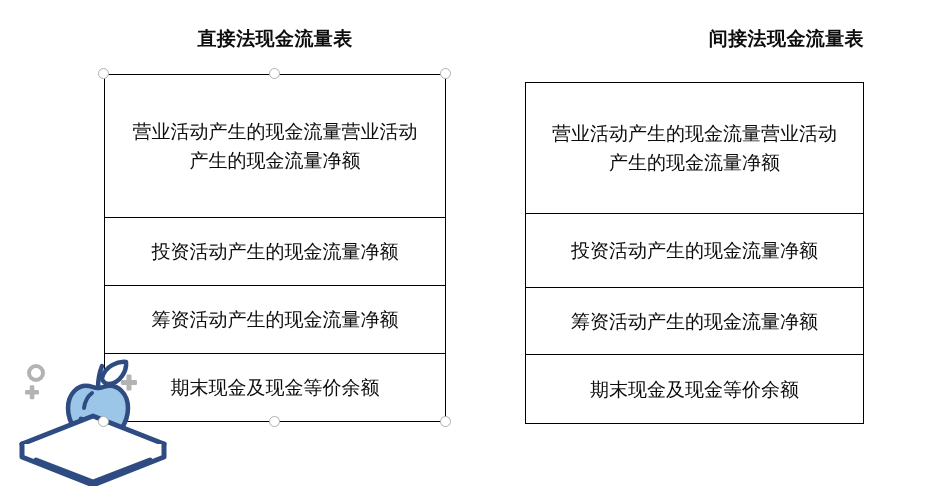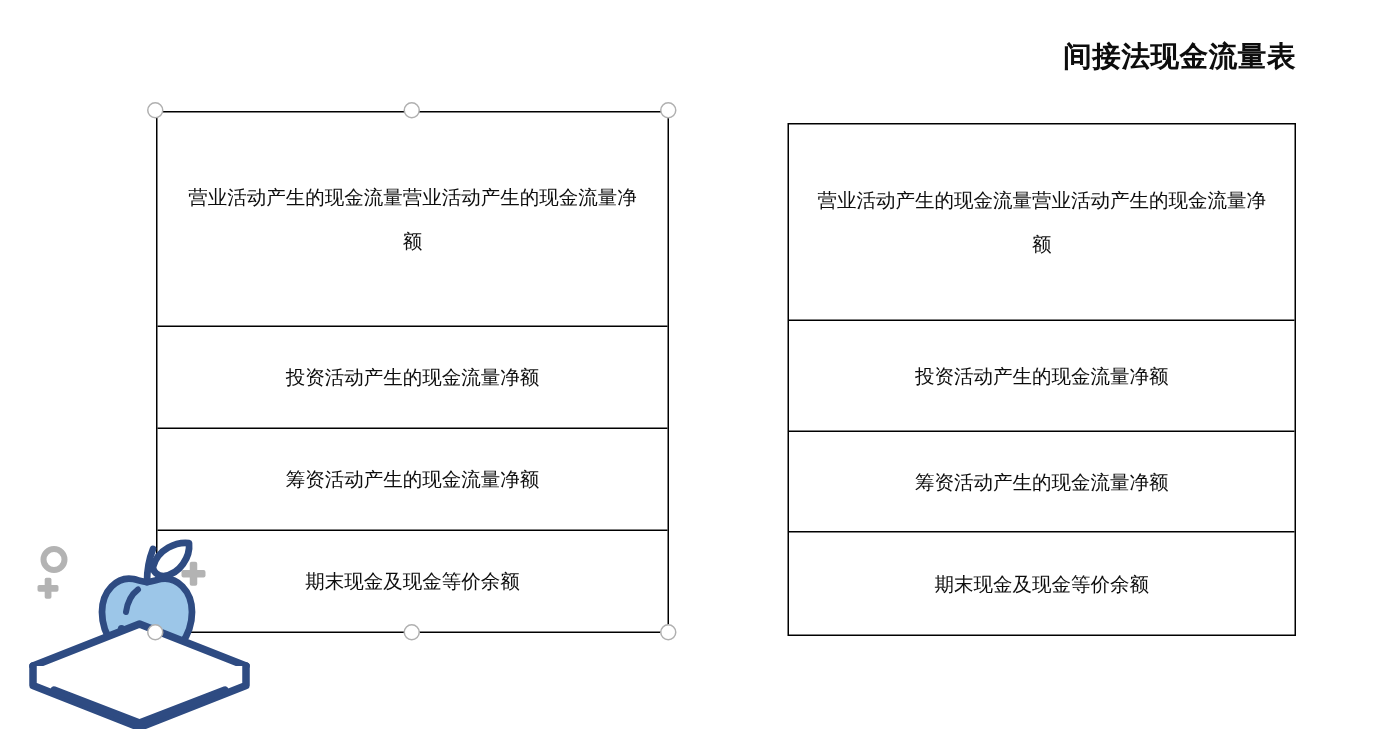--- a/index.html
+++ b/index.html
@@ -47,21 +47,21 @@
   #table-right { left: 525px; top: 82px;  width: 339px; height: 342px; }
 
   .flow-row {
     box-sizing: border-box;
     border-bottom: 1px solid #000000;
     display: flex;
     align-items: center;
     justify-content: center;
     text-align: center;
     color: #0d0d0d;
-    font-size: 13px;
+    font-size: 19px;
     line-height: 29px;
     padding: 0 8px;
   }
   .flow-row:last-child { border-bottom: none; }
 
   
   #table-left  .flow-row.r0 { height: 143px; }
   #table-left  .flow-row.r1 { height: 68px; }
   #table-left  .flow-row.r2 { height: 68px; }
   #table-left  .flow-row.r3 { height: 67px; }
@@ -98,20 +98,21 @@
     z-index: 30;
     pointer-events: none;
   }
   #decor svg { display: block; }
 </style>
 </head>
 <body>
 
 <div id="canvas">
 
+  <div class="slide-title" id="title-left">直接法现金流量表</div>
 
   <div class="flow-table" id="table-left">
     <div class="flow-row r0">
       <span class="row-text">营业活动产生的现金流量营业活动产生的现金流量净额</span>
     </div>
     <div class="flow-row r1">
       <span class="row-text">投资活动产生的现金流量净额</span>
     </div>
     <div class="flow-row r2">
       <span class="row-text">筹资活动产生的现金流量净额</span>

